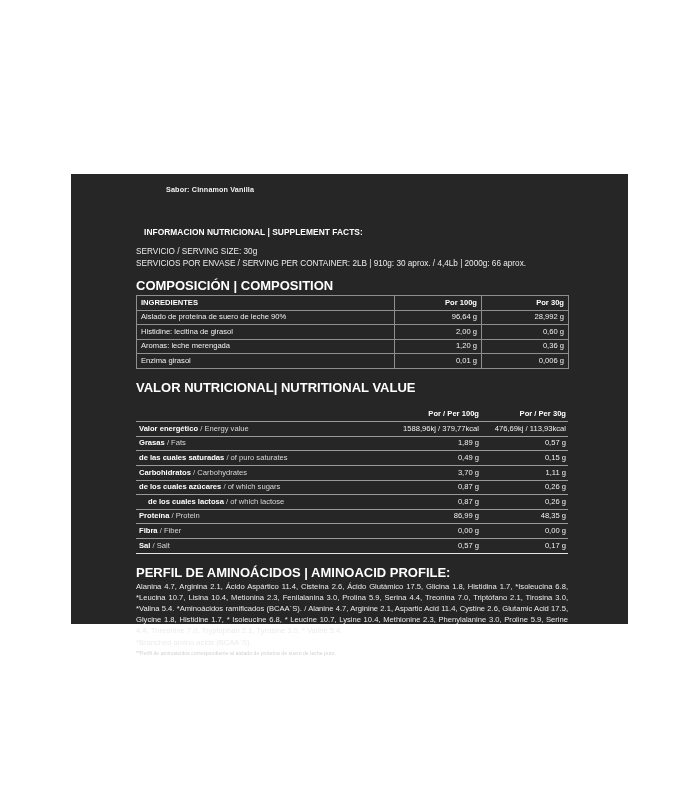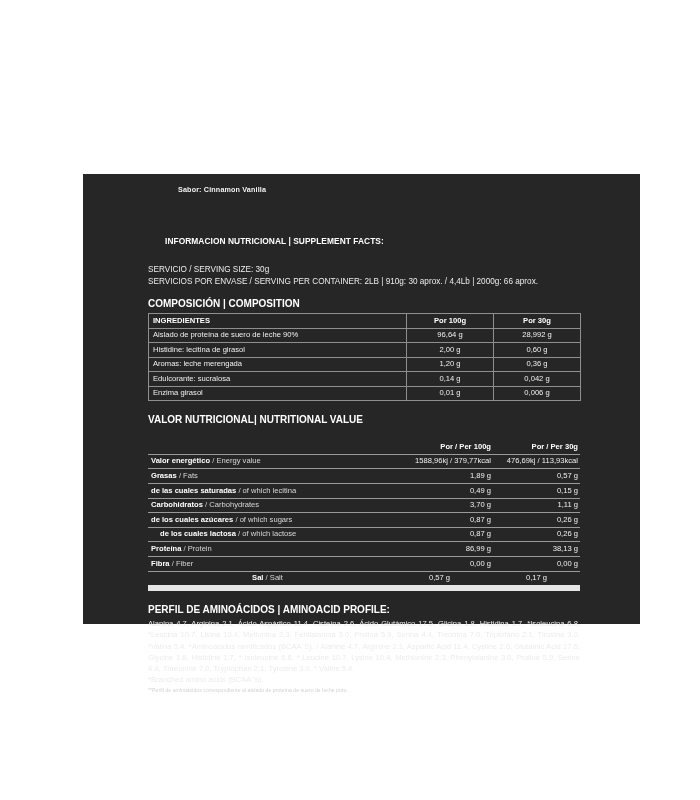--- a/index.html
+++ b/index.html
@@ -19,21 +19,21 @@
   #canvas {
     position: relative;
     width: 700px;
     height: 800px;
     background: #ffffff;
   }
 
   
   #panel {
     position: absolute;
-    left: 83px;
+    left: 71px;
     top: 174px;
     width: 557px;
     height: 450px;
     background: #262626;
     color: #ffffff;
     box-sizing: border-box;
   }
 
   .flavor {
     position: absolute;
@@ -51,34 +51,34 @@
     top: 44px;
     width: 432px;
   }
 
   
   .heading {
     font-size: 8.4px;
     font-weight: bold;
     letter-spacing: 0.05px;
     color: #ffffff;
-    margin: 17px;
+    margin: 8px;
     line-height: 12px;
     white-space: nowrap;
   }
   .subline {
     font-size: 8.2px;
     font-weight: normal;
     color: #ededed;
     margin: 0;
     line-height: 11.6px;
     white-space: nowrap;
   }
   .sec-title {
-    font-size: 10px;
+    font-size: 13px;
     font-weight: bold;
     color: #ffffff;
     margin: 0;
     line-height: 12px;
     white-space: nowrap;
   }
   .gap-md { height: 11px; }
   .gap-lg { height: 13px; }
 
   
@@ -96,21 +96,21 @@
     font-weight: normal;
     line-height: 10px;
     text-align: left;
     background: #262626;
   }
   table.comp thead th {
     font-weight: bold;
     color: #ffffff;
   }
   table.comp .num {
-    text-align: center;
+    text-align: right;
   }
   .comp-c1 { width: 258px; }
   .comp-c2 { width: 87px; }
   .comp-c3 { width: 87px; }
 
   
   table.nutri {
     border-collapse: collapse;
     width: 100%;
     margin-top: 14px;
@@ -127,21 +127,21 @@
   }
   table.nutri thead th {
     border-top: none;
     border-bottom: none;
     font-weight: bold;
     color: #ffffff;
     text-align: right;
     padding-bottom: 2px;
   }
   table.nutri thead th.blank { border: none; }
-  table.nutri tbody tr:last-child td { border-bottom: 6px solid #e5e5e5; text-align: center; }
+  table.nutri tbody tr:last-child td { border-bottom: 1px solid #e5e5e5; }
   table.nutri td.num { text-align: right; }
   table.nutri td.lbl { padding-left: 3px; }
   table.nutri td.lbl.indent { padding-left: 12px; }
   .es { font-weight: bold; color: #ffffff; }
   .en { font-weight: normal; color: #d8d8d8; }
   .nut-c1 { width: 238px; }
   .nut-c2 { width: 107px; }
   .nut-c3 { width: 87px; }
 
   
@@ -210,25 +210,20 @@
               <td>Histidine: lecitina de girasol</td>
               <td class="num">2,00 g</td>
               <td class="num">0,60 g</td>
             </tr>
             <tr>
               <td>Aromas: leche merengada</td>
               <td class="num">1,20 g</td>
               <td class="num">0,36 g</td>
             </tr>
             <tr>
-              <td>Edulcorante: sucralosa</td>
-              <td class="num">0,14 g</td>
-              <td class="num">0,042 g</td>
-            </tr>
-            <tr>
               <td>Enzima girasol</td>
               <td class="num">0,01 g</td>
               <td class="num">0,006 g</td>
             </tr>
           </tbody>
         </table>
       </div>
 
       <div class="gap-lg"></div>
 
@@ -252,21 +247,21 @@
               <td class="lbl"><span class="es">Valor energético</span><span class="en"> / Energy value</span></td>
               <td class="num">1588,96kj / 379,77kcal</td>
               <td class="num">476,69kj / 113,93kcal</td>
             </tr>
             <tr>
               <td class="lbl"><span class="es">Grasas</span><span class="en"> / Fats</span></td>
               <td class="num">1,89 g</td>
               <td class="num">0,57 g</td>
             </tr>
             <tr>
-              <td class="lbl"><span class="es">de las cuales saturadas</span><span class="en"> / of which lecitina</span></td>
+              <td class="lbl"><span class="es">de las cuales saturadas</span><span class="en"> / of puro saturates</span></td>
               <td class="num">0,49 g</td>
               <td class="num">0,15 g</td>
             </tr>
             <tr>
               <td class="lbl"><span class="es">Carbohidratos</span><span class="en"> / Carbohydrates</span></td>
               <td class="num">3,70 g</td>
               <td class="num">1,11 g</td>
             </tr>
             <tr>
               <td class="lbl"><span class="es">de los cuales azúcares</span><span class="en"> / of which sugars</span></td>
@@ -274,21 +269,21 @@
               <td class="num">0,26 g</td>
             </tr>
             <tr>
               <td class="lbl indent"><span class="es">de los cuales lactosa</span><span class="en"> / of which lactose</span></td>
               <td class="num">0,87 g</td>
               <td class="num">0,26 g</td>
             </tr>
             <tr>
               <td class="lbl"><span class="es">Proteína</span><span class="en"> / Protein</span></td>
               <td class="num">86,99 g</td>
-              <td class="num">38,13 g</td>
+              <td class="num">48,35 g</td>
             </tr>
             <tr>
               <td class="lbl"><span class="es">Fibra</span><span class="en"> / Fiber</span></td>
               <td class="num">0,00 g</td>
               <td class="num">0,00 g</td>
             </tr>
             <tr>
               <td class="lbl"><span class="es">Sal</span><span class="en"> / Salt</span></td>
               <td class="num">0,57 g</td>
               <td class="num">0,17 g</td>

